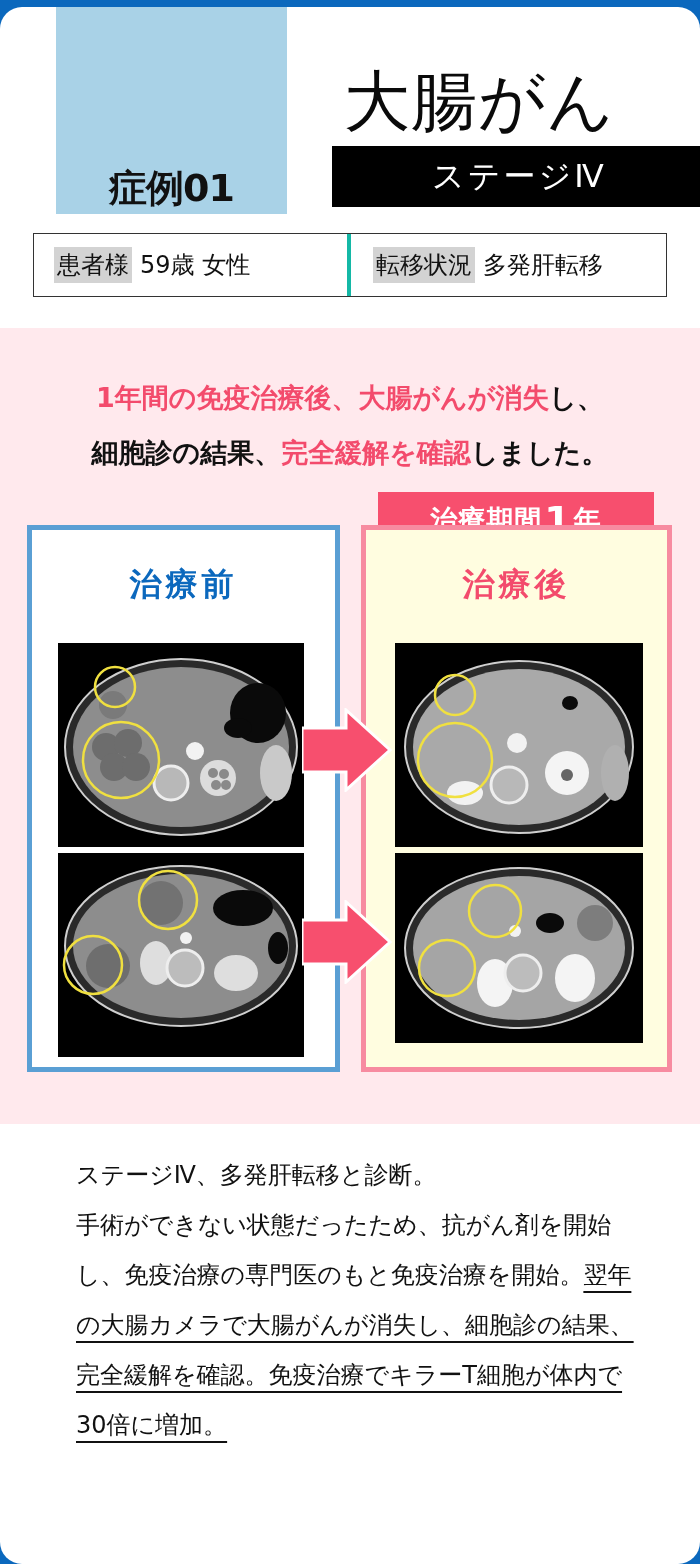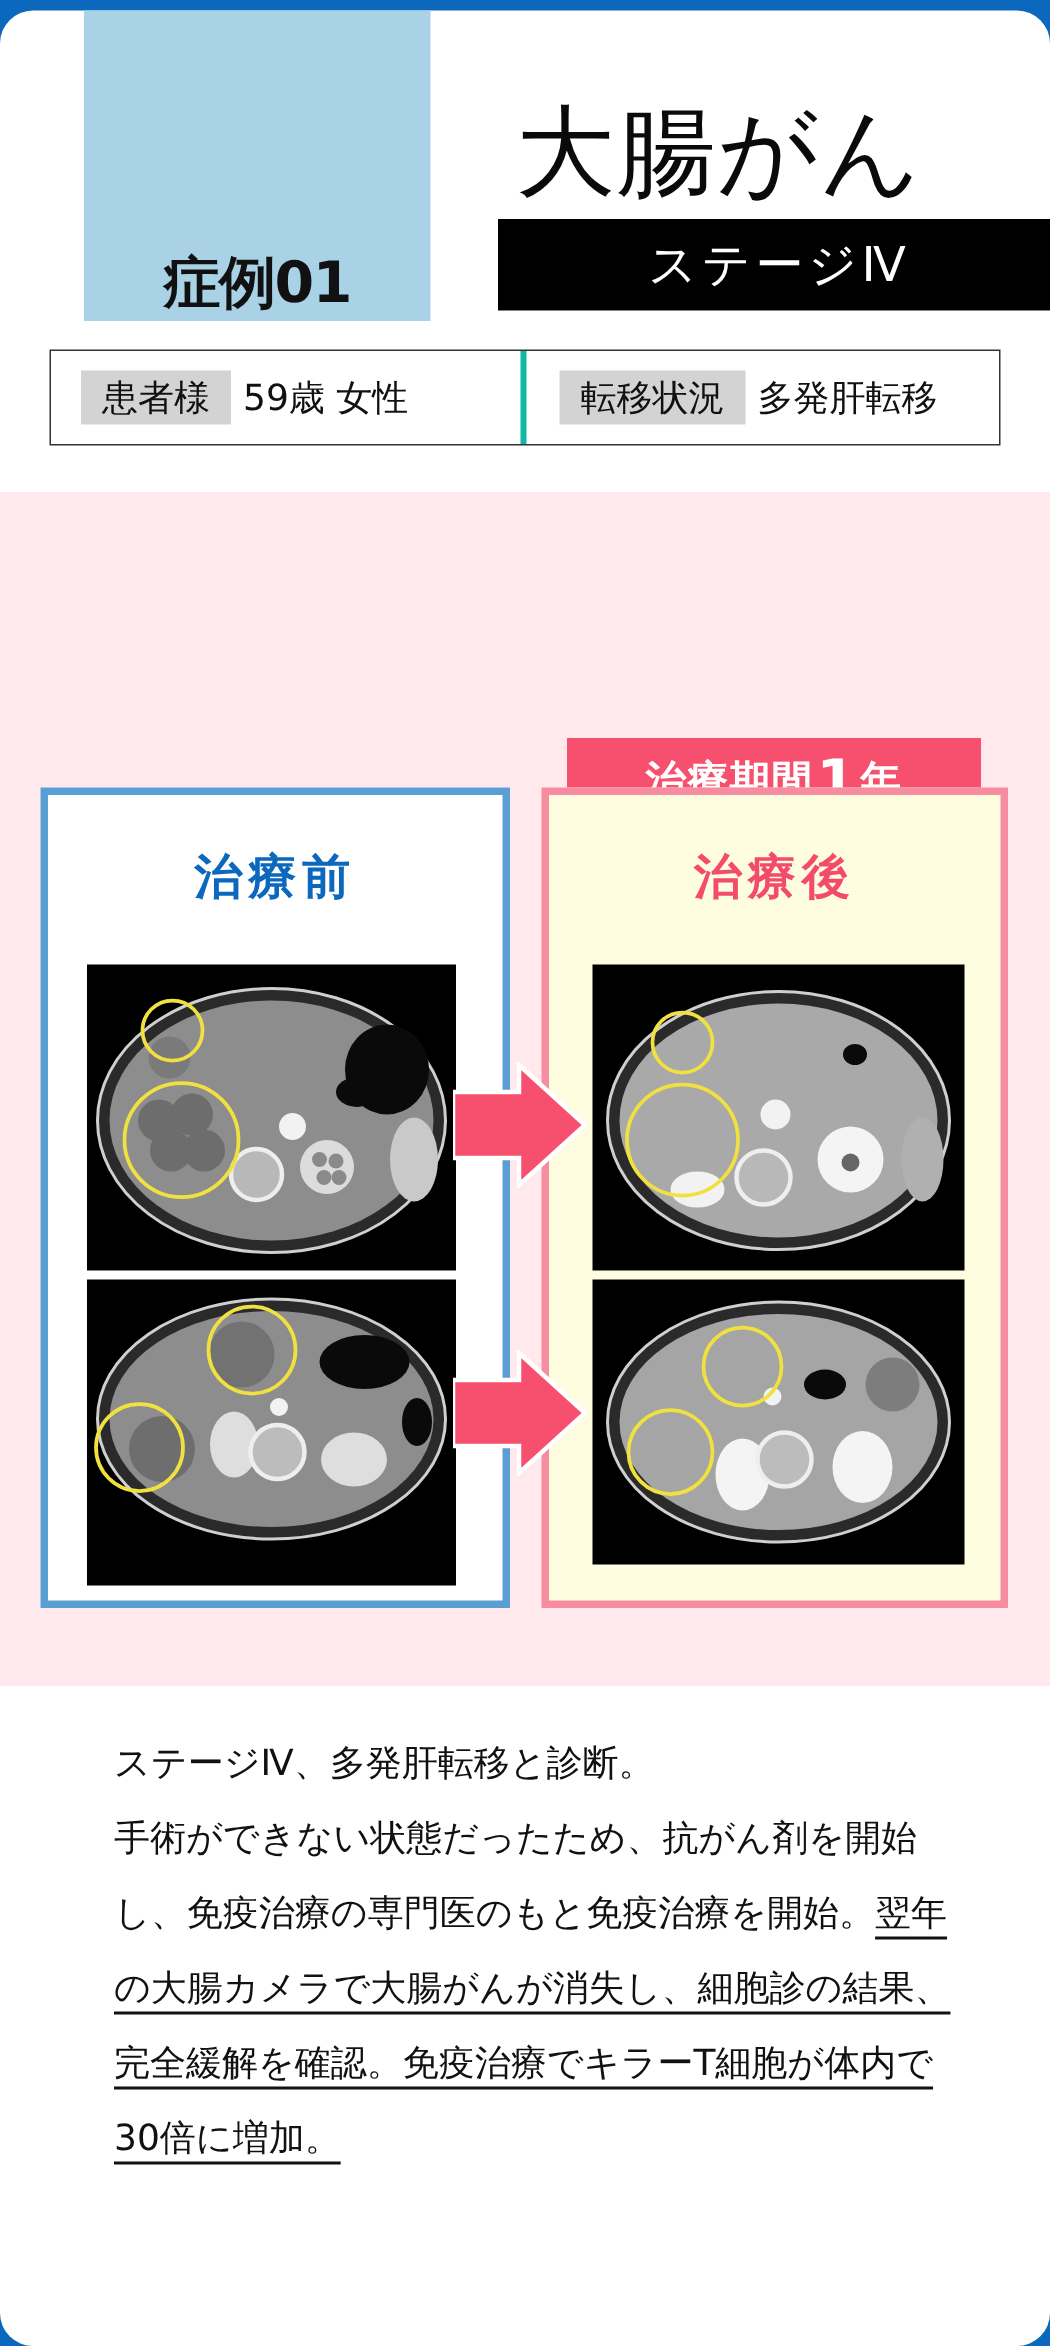--- a/index.html
+++ b/index.html
@@ -27,21 +27,21 @@
       background: #000; color: #fff; display: flex; align-items: center; justify-content: center;
       font-size: 32px; letter-spacing: 3px; margin-left: 40px;
     }
 
     .info-box {
       position: absolute; left: 33px; top: 226px; width: 634px; height: 64px;
       border: 1px solid #333; display: flex;
     }
     .info-cell { flex: 1; display: flex; align-items: center; padding-left: 20px; font-size: 24px; }
     .info-cell + .info-cell { border-left: 4px solid #14b8a6; padding-left: 22px; }
-    .info-key { background: #d3d3d3; padding: 2px 14px; margin-right: 8px; }
+    .info-key { background: #d3d3d3; padding: 2px 3px; margin-right: 8px; }
 
     
     .pink {
       position: absolute; left: 0; top: 321px; width: 700px; height: 796px; background: #ffe9ed;
     }
     .lead {
       position: absolute; left: 0; top: 42px; width: 700px; text-align: center;
       font-size: 27px; font-weight: bold; line-height: 55px; color: #111;
     }
     .hl { color: #f34b6c; }
@@ -99,20 +99,24 @@
       <span class="info-key">患者様</span>
       <span>59歳 女性</span>
     </div>
     <div class="info-cell">
       <span class="info-key">転移状況</span>
       <span>多発肝転移</span>
     </div>
   </div>
 
   <div class="pink">
+    <div class="lead">
+      <span class="hl">1年間の免疫治療後、大腸がんが消失</span><span>し、</span><br>
+      <span>細胞診の結果、</span><span class="hl">完全緩解を確認</span><span>しました。</span>
+    </div>
 
     <div class="frame-before">
       <div class="frame-title">治療前</div>
 
       <div class="ct" style="left:26px; top:113px;">
         <svg width="246" height="204" viewBox="0 0 246 204">
           <ellipse cx="123" cy="104" rx="116" ry="88" fill="#2a2a2a" stroke="#cfcfcf" stroke-width="2"></ellipse>
           <ellipse cx="123" cy="104" rx="108" ry="80" fill="#8d8d8d"></ellipse>
           <ellipse cx="200" cy="70" rx="28" ry="30" fill="#0a0a0a"></ellipse>
           <ellipse cx="180" cy="85" rx="14" ry="10" fill="#0a0a0a"></ellipse>

